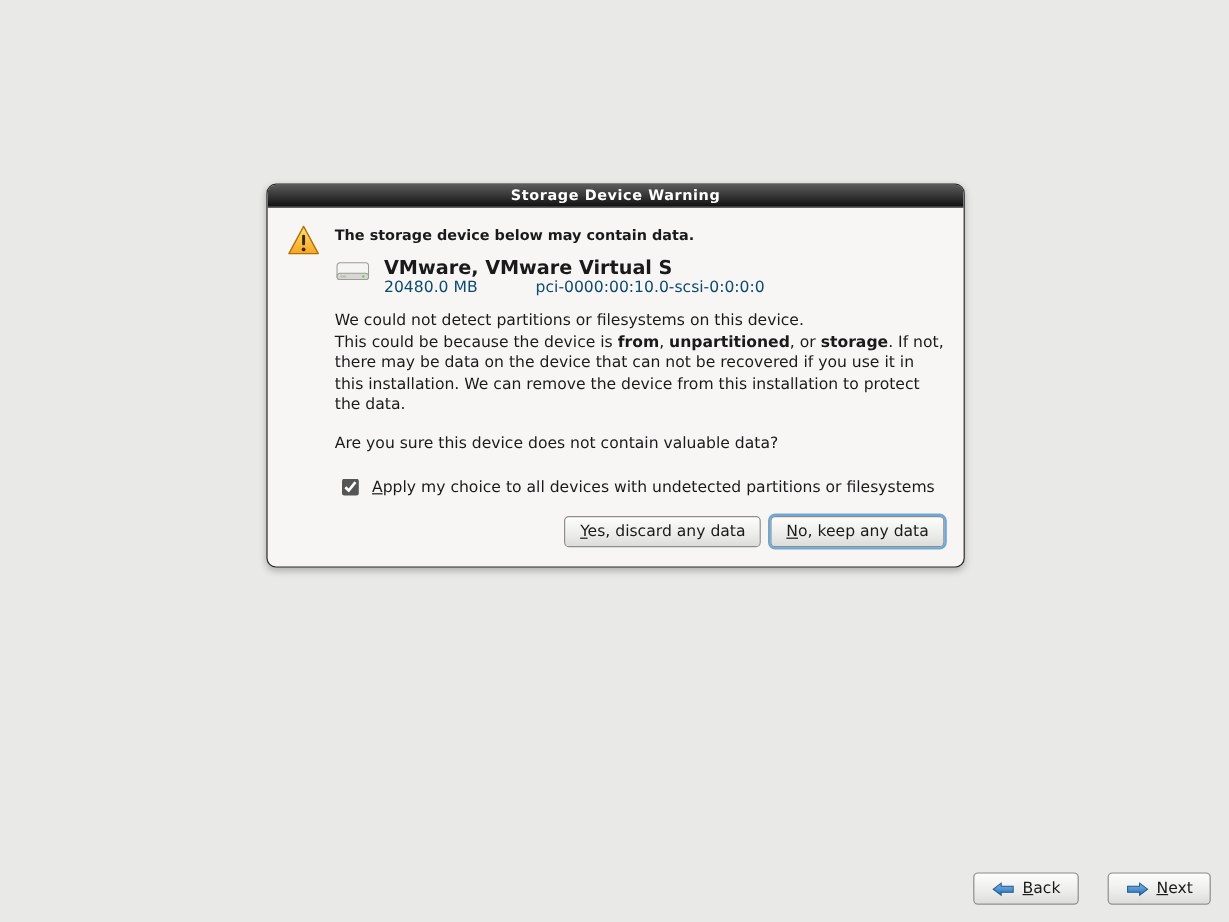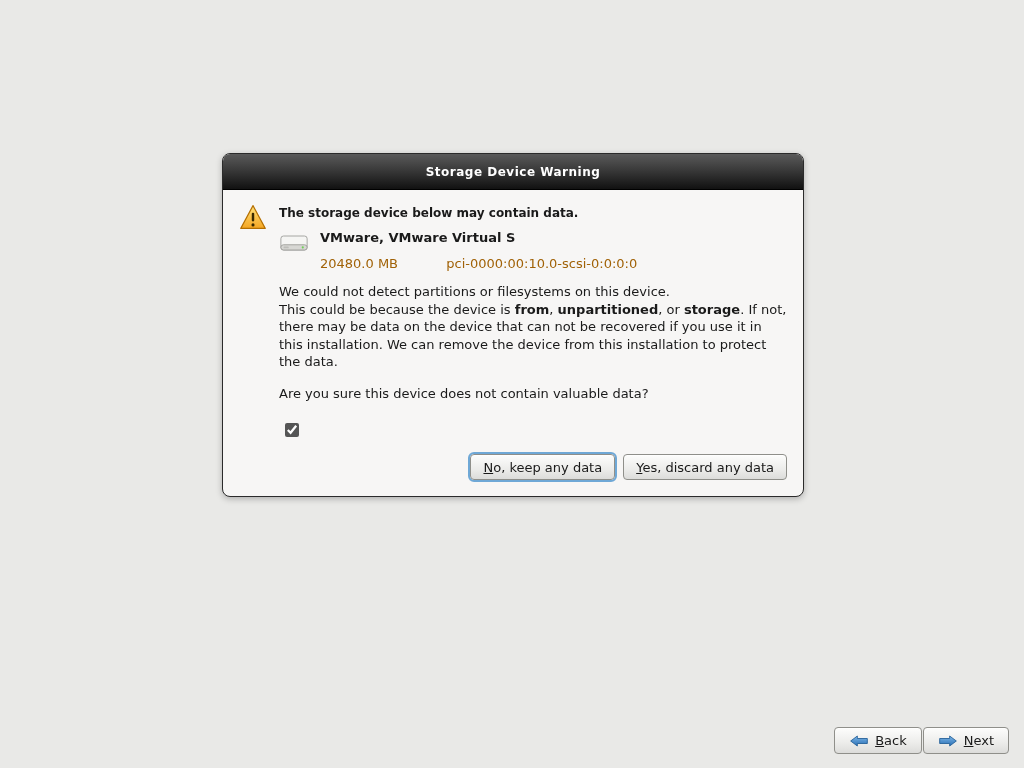--- a/index.html
+++ b/index.html
@@ -18,21 +18,21 @@
     position: absolute;
     left: 222px; top: 153px;
     width: 582px;
     background: #f7f6f5;
     border: 1px solid #2b2b2b;
     border-radius: 8px;
     box-shadow: 0 2px 6px rgba(0,0,0,0.25);
     overflow: hidden;
   }
   .titlebar {
-    height: 36px;
+    height: 19px;
     background: linear-gradient(to bottom, #5a5a5a 0%, #3a3a3a 45%, #111 100%);
     border-bottom: 1px solid #000;
     color: #fff;
     font-weight: bold;
     font-size: 12px;
     letter-spacing: 0.5px;
     display: flex;
     align-items: center;
     justify-content: center;
   }
@@ -54,22 +54,22 @@
 
   .device-row {
     display: flex; align-items: flex-start; gap: 12px;
     margin-left: 1px;
     margin-bottom: 12px;
   }
   .disk-icon {
     width: 28px; height: 22px; flex: 0 0 28px;
     margin-top: 2px;
   }
-  .device-name { font-weight: bold; font-size: 13px; }
-  .device-sub { font-size: 13px; color: #a16207; margin-top: 11px; }
+  .device-name { font-weight: bold; font-size: 16px; }
+  .device-sub { font-size: 13px; color: #0c4a6e; margin-top: 0; }
   .device-sub .sep { display:inline-block; width: 40px; }
 
   .para { margin: 0 0 14px 0; line-height: 1.35; max-width: 534px; }
   .para.tight { margin-bottom: 0; }
   .para b { font-weight: bold; }
 
   .check-row {
     display: flex; align-items: center; gap: 8px;
     margin: 18px 0 14px 2px;
     font-size: 13px;
@@ -101,21 +101,21 @@
     outline: 2px solid #6fa8d6;
     outline-offset: 0;
     box-shadow: inset 0 1px 0 rgba(255,255,255,0.7), 0 0 0 1px #9ec7e8;
   }
   .btn .u { text-decoration: underline; }
 
   
   .nav {
     position: absolute;
     right: 15px; bottom: 14px;
-    display: flex; gap: 1px;
+    display: flex; gap: 24px;
   }
   .nav .btn { min-width: 80px; justify-content: center; padding: 5px 14px; }
 
   .arrow {
     width: 20px; height: 14px; display: inline-block;
   }
 </style>
 </head>
 <body>
 
@@ -164,28 +164,29 @@
         <p class="para tight">We could not detect partitions or filesystems on this device.</p>
 
         <p class="para">
           <span>This could be because the device is </span><b>from</b><span>, </span><b>unpartitioned</b><span>, or </span><b>storage</b><span>. If not, there may be data on the device that can not be recovered if you use it in this installation. We can remove the device from this installation to protect the data.</span>
         </p>
 
         <p class="para" style="margin-bottom:6px">Are you sure this device does not contain valuable data?</p>
 
         <label class="check-row">
           <input type="checkbox" checked="" style="">
+          <span><span class="u">A</span><span>pply my choice to all devices with undetected partitions or filesystems</span></span>
         </label>
 
         <div class="dialog-buttons">
+          <div class="btn">
+            <span><span class="u">Y</span><span>es, discard any data</span></span>
+          </div>
           <div class="btn focused">
             <span><span class="u">N</span><span>o, keep any data</span></span>
-          </div>
-          <div class="btn">
-            <span><span class="u">Y</span><span>es, discard any data</span></span>
           </div>
         </div>
 
       </div>
     </div>
 
   </div>
 </div>
 
 <div class="nav">

